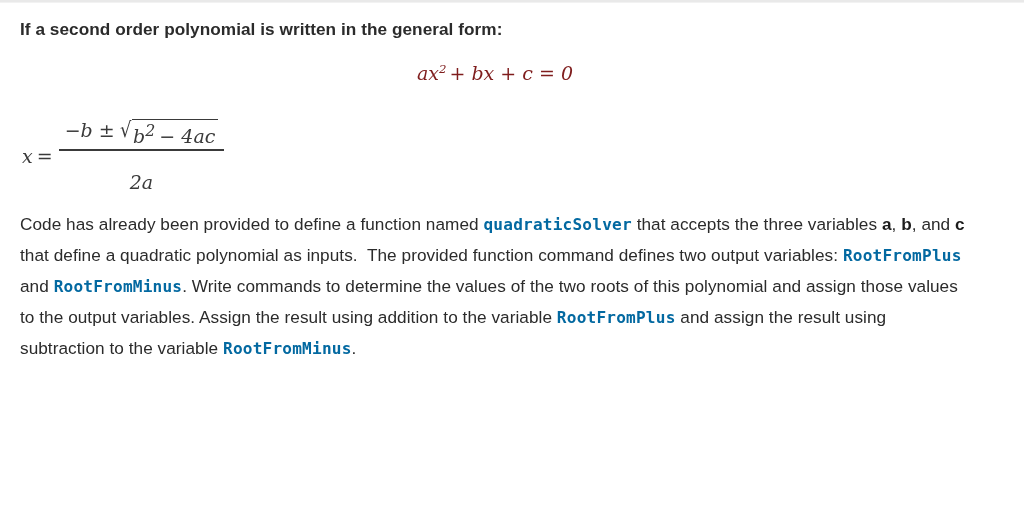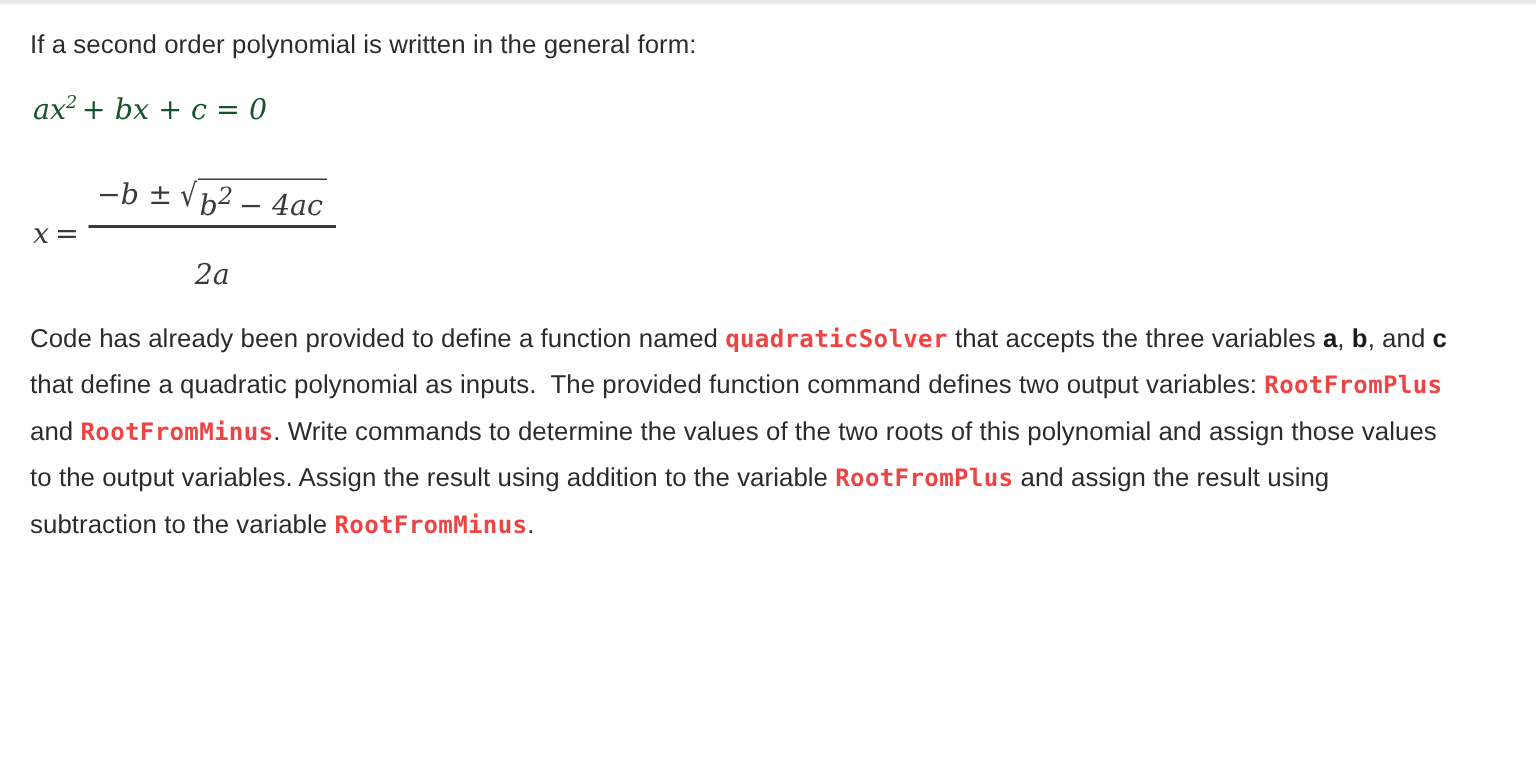--- a/index.html
+++ b/index.html
@@ -23,40 +23,41 @@
   .content {
     padding: 11px 56px 0 20px;
   }
   p.para {
     font-size: 17.2px;
     line-height: 30px;
     margin: 0 0 12px 0;
     letter-spacing: 0.05px;
     color: #2b2b2b;
   }
-  p.para:first-of-type { margin-bottom: 7px; }
+  p.para:first-of-type { margin-bottom: 7px; font-weight: bold; }
 
   .code {
     font-family: "DejaVu Sans Mono", "Liberation Mono", monospace;
     font-weight: bold;
     font-size: 16.1px;
     letter-spacing: 0.2px;
-    color: #ef4444;
+    color: #0369a1;
   }
   .varb {
     font-weight: bold;
     color: #1c1c1c;
   }
 
   
   .math {
     font-family: "DejaVu Serif", "Liberation Serif", serif;
     font-style: italic;
-    color: #14532d;
+    color: #7f1d1d;
     margin: 0 0 14px 2px;
+    text-align: center;
   }
   .math-inline-eq {
     font-size: 19px;
     line-height: 34px;
     padding: 5px 0 9px 0;
   }
   .math sup {
     font-size: 0.62em;
     font-style: italic;
     vertical-align: super;

